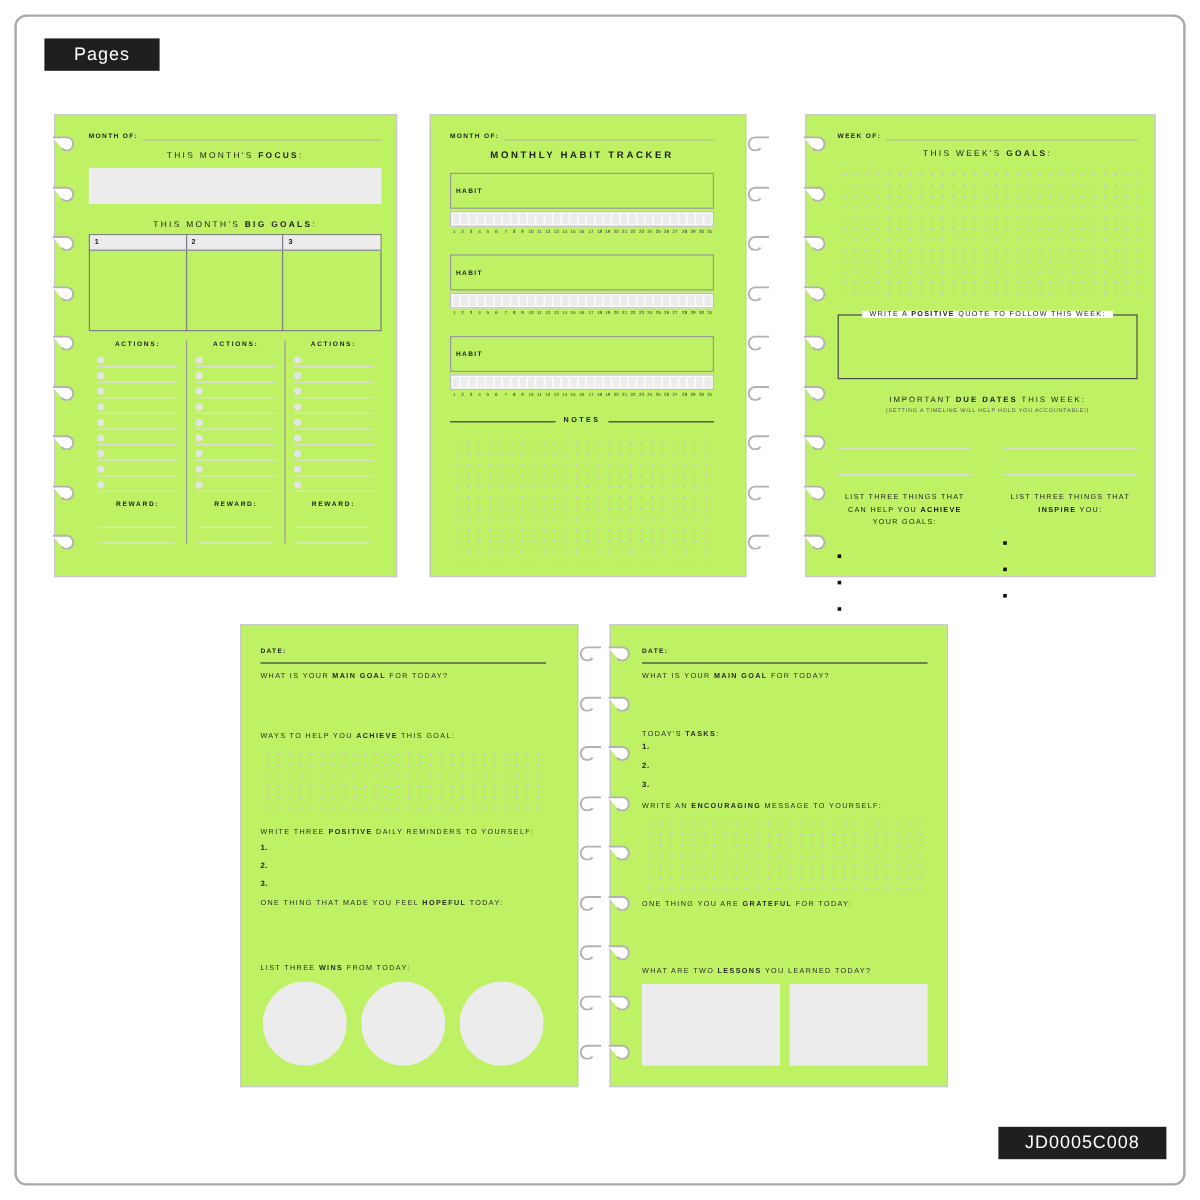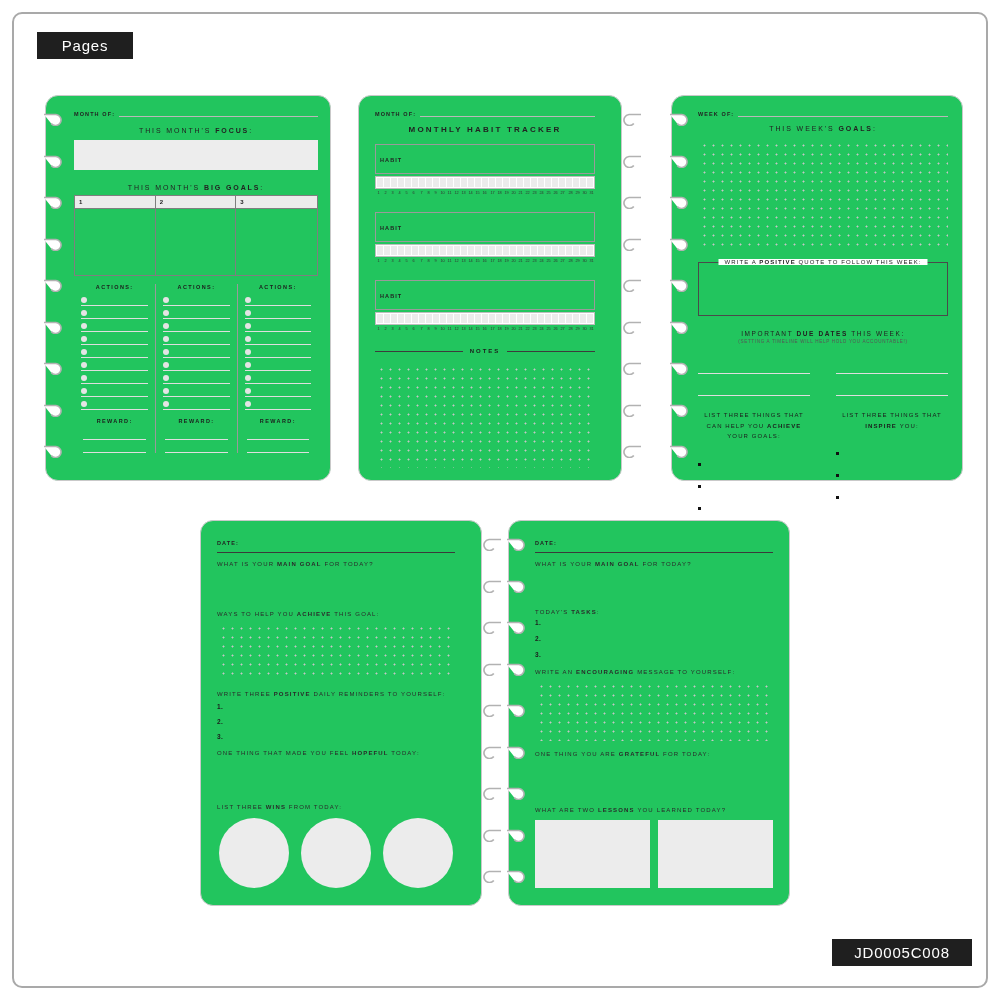--- a/index.html
+++ b/index.html
@@ -3,21 +3,21 @@
 <meta charset="utf-8">
 <style>
   * { margin:0; padding:0; box-sizing:border-box; }
   html,body { width:1000px; height:1000px; background:#fff; font-family:"Liberation Sans", sans-serif; color:#1c1c1c; }
   .canvas { position:relative; width:1000px; height:1000px; overflow:hidden; }
   .frame { position:absolute; left:12px; top:12px; width:976px; height:976px; border:2px solid #a9a9a9; border-radius:10px; }
   .badge { position:absolute; background:#1f1f1f; color:#fff; font-size:15px; letter-spacing:.8px; display:flex; align-items:center; justify-content:center; }
   .badge.pages { left:37px; top:32px; width:96px; height:27px; }
   .badge.code { left:832px; top:939px; width:140px; height:27px; }
 
-  .page { position:absolute; background:#22c55e; border:1px solid #c9c9c9; border-radius:13px; }
+  .page { position:absolute; background:#bef264; border:1px solid #c9c9c9; border-radius:0; }
   #page-monthly { left:45px;  top:95px;  width:286px; height:386px; }
   #page-habits  { left:358px; top:95px;  width:264px; height:386px; }
   #page-weekly  { left:671px; top:95px;  width:292px; height:386px; }
   #page-daily-left  { left:200px; top:520px; width:282px; height:386px; }
   #page-daily-right { left:508px; top:520px; width:282px; height:386px; }
 
   .punches { position:absolute; top:16px; bottom:22px; width:24px; display:flex; flex-direction:column; justify-content:space-between; z-index:3; }
   .punches.left  { left:-2px; }
   .punches.right { right:-20px; transform:scaleX(-1); }
   .punch svg { display:block; }

